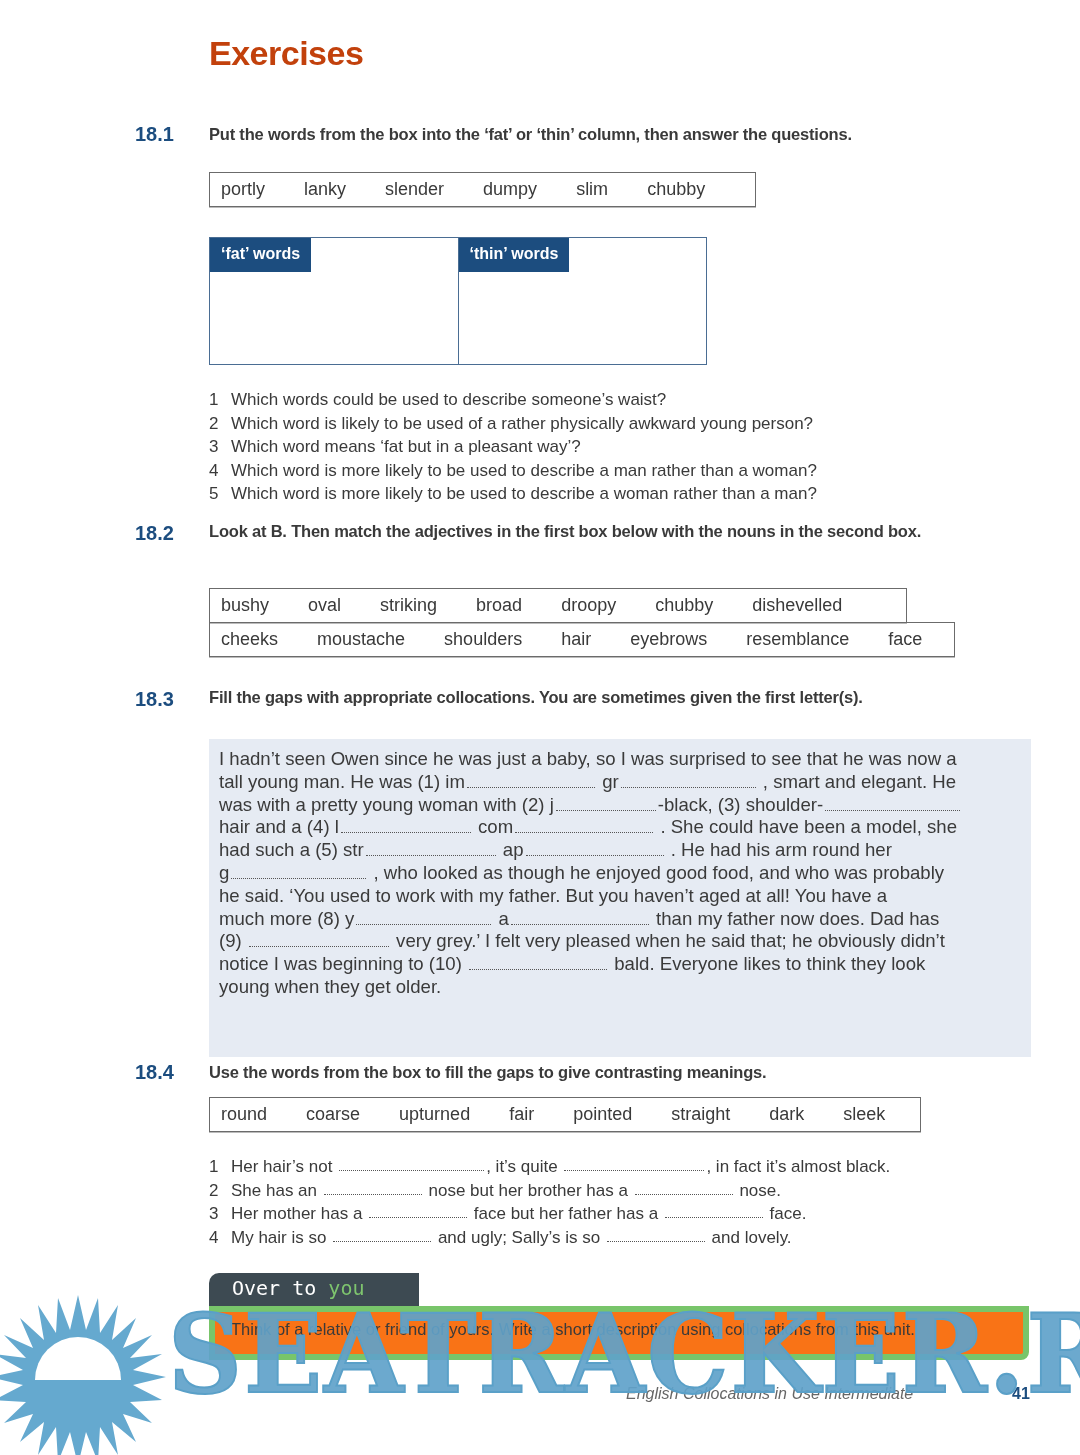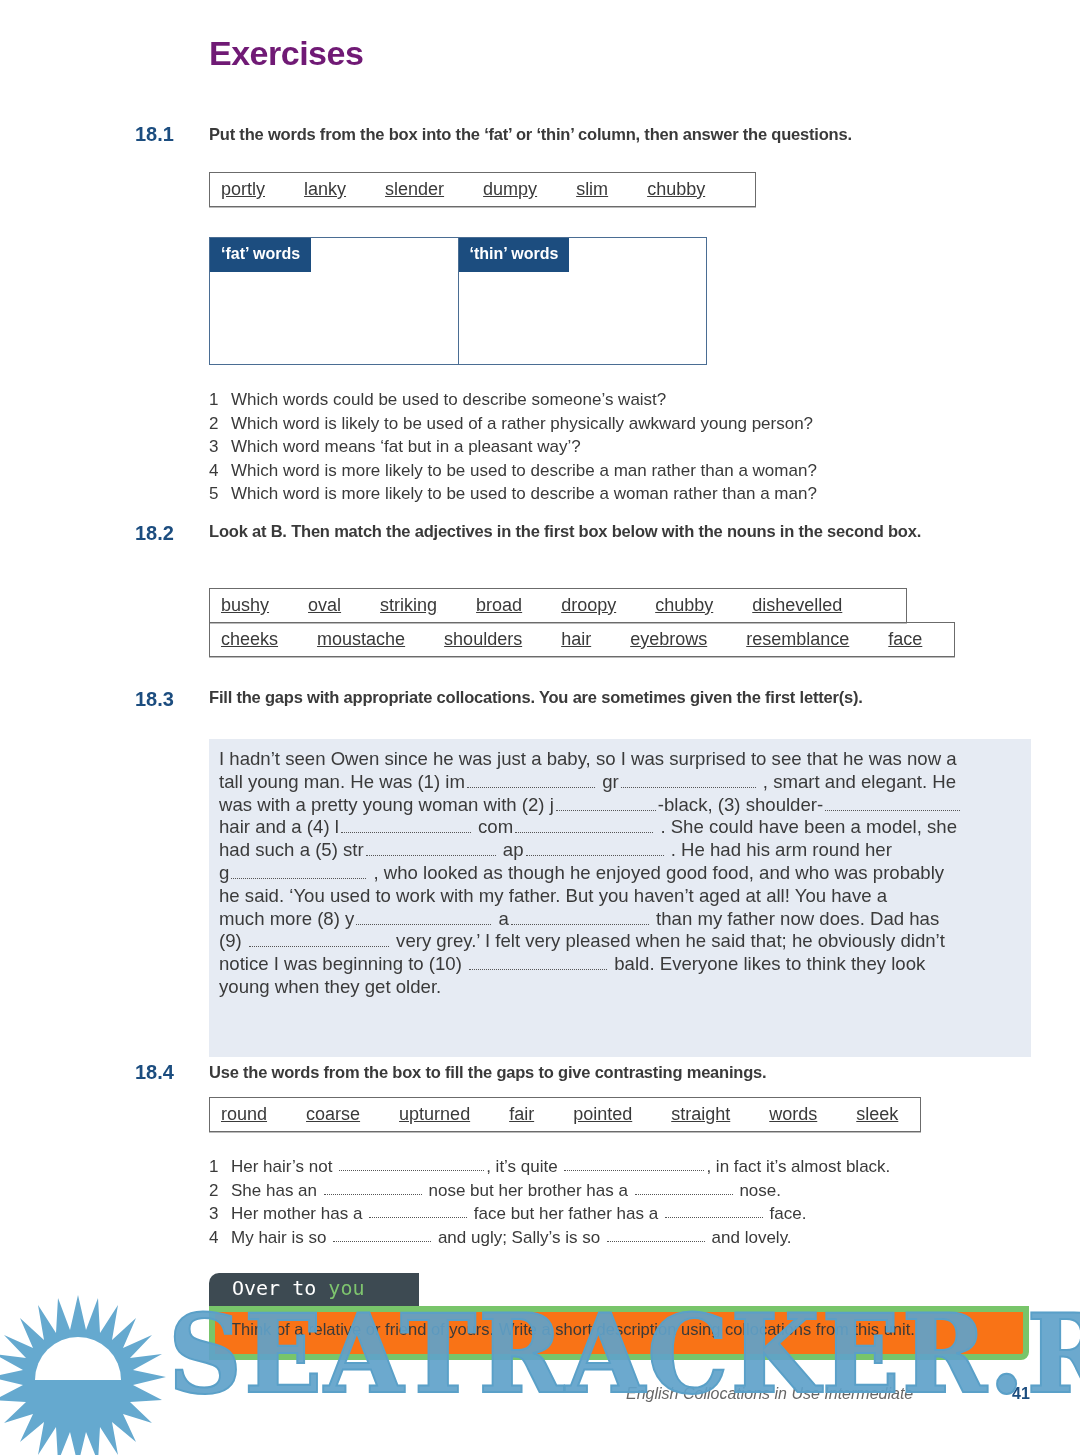--- a/index.html
+++ b/index.html
@@ -1,25 +1,25 @@
 <!DOCTYPE html>
 <html><head>
 <meta charset="utf-8">
 <style>
   * { box-sizing: border-box; margin: 0; padding: 0; }
   html, body { width: 1080px; height: 1455px; background: #ffffff; overflow: hidden; }
   body { position: relative; font-family: "Liberation Sans", sans-serif; color: #3a3a3a; }
 
-  .page-title { position: absolute; left: 209px; top: 34px; font-size: 34px; font-weight: bold; color: #701a75; letter-spacing: -0.5px; }
+  .page-title { position: absolute; left: 209px; top: 34px; font-size: 34px; font-weight: bold; color: #c2410c; letter-spacing: -0.5px; }
 
   .ex-num { position: absolute; left: 135px; font-size: 20px; font-weight: bold; color: #1c4d7f; }
   .ex-instr { position: absolute; left: 209px; font-size: 16.5px; font-weight: bold; color: #3a3a3a; letter-spacing: -0.2px; }
 
   .word-box { position: absolute; left: 209px; height: 35px; border: 1.5px solid #6b6b6b; display: flex; align-items: center; padding-left: 11px; font-size: 18px; color: #3a3a3a; box-shadow: 0 1px 0 #bbb; }
-  .word-box .w { margin-right: 39px; white-space: nowrap; text-decoration: underline; }
+  .word-box .w { margin-right: 39px; white-space: nowrap; }
 
   .col-table { position: absolute; left: 209px; top: 237px; width: 498px; height: 128px; border: 1.5px solid #4a6d93; display: flex; }
   .col { flex: 1; display: flex; }
   .col + .col { border-left: 1.5px solid #4a6d93; }
   .col-head { height: 34px; background: #1c4d7f; color: #fff; font-weight: bold; font-size: 16px; padding: 7px 11px; }
   .col-body { flex: 1; background: #fff; }
 
   .q-list { position: absolute; left: 209px; font-size: 17px; color: #3a3a3a; }
   .q-list .q { height: 23.5px; display: flex; white-space: nowrap; }
   .q-list .qn { width: 22px; }
@@ -131,21 +131,21 @@
 <div class="ex-num" style="top:1061px">18.4</div>
 <div class="ex-instr" style="top:1063px">Use the words from the box to fill the gaps to give contrasting meanings.</div>
 
 <div class="word-box" style="top:1097px;width:712px">
   <span class="w">round</span>
   <span class="w">coarse</span>
   <span class="w">upturned</span>
   <span class="w">fair</span>
   <span class="w">pointed</span>
   <span class="w">straight</span>
-  <span class="w">words</span>
+  <span class="w">dark</span>
   <span class="w">sleek</span>
 </div>
 
 <div class="q-list" style="top:1157px">
   <div class="q"><span class="qn">1</span><span>Her hair’s not</span>&nbsp;<span class="gap" style="width:145px"></span><span>, it’s quite</span>&nbsp;<span class="gap" style="width:140px"></span><span>, in fact it’s almost black.</span></div>
   <div class="q"><span class="qn">2</span><span>She has an</span>&nbsp;<span class="gap" style="width:98px"></span>&nbsp;<span>nose but her brother has a</span>&nbsp;<span class="gap" style="width:98px"></span>&nbsp;<span>nose.</span></div>
   <div class="q"><span class="qn">3</span><span>Her mother has a</span>&nbsp;<span class="gap" style="width:98px"></span>&nbsp;<span>face but her father has a</span>&nbsp;<span class="gap" style="width:98px"></span>&nbsp;<span>face.</span></div>
   <div class="q"><span class="qn">4</span><span>My hair is so</span>&nbsp;<span class="gap" style="width:98px"></span>&nbsp;<span>and ugly; Sally’s is so</span>&nbsp;<span class="gap" style="width:98px"></span>&nbsp;<span>and lovely.</span></div>
 </div>
 

